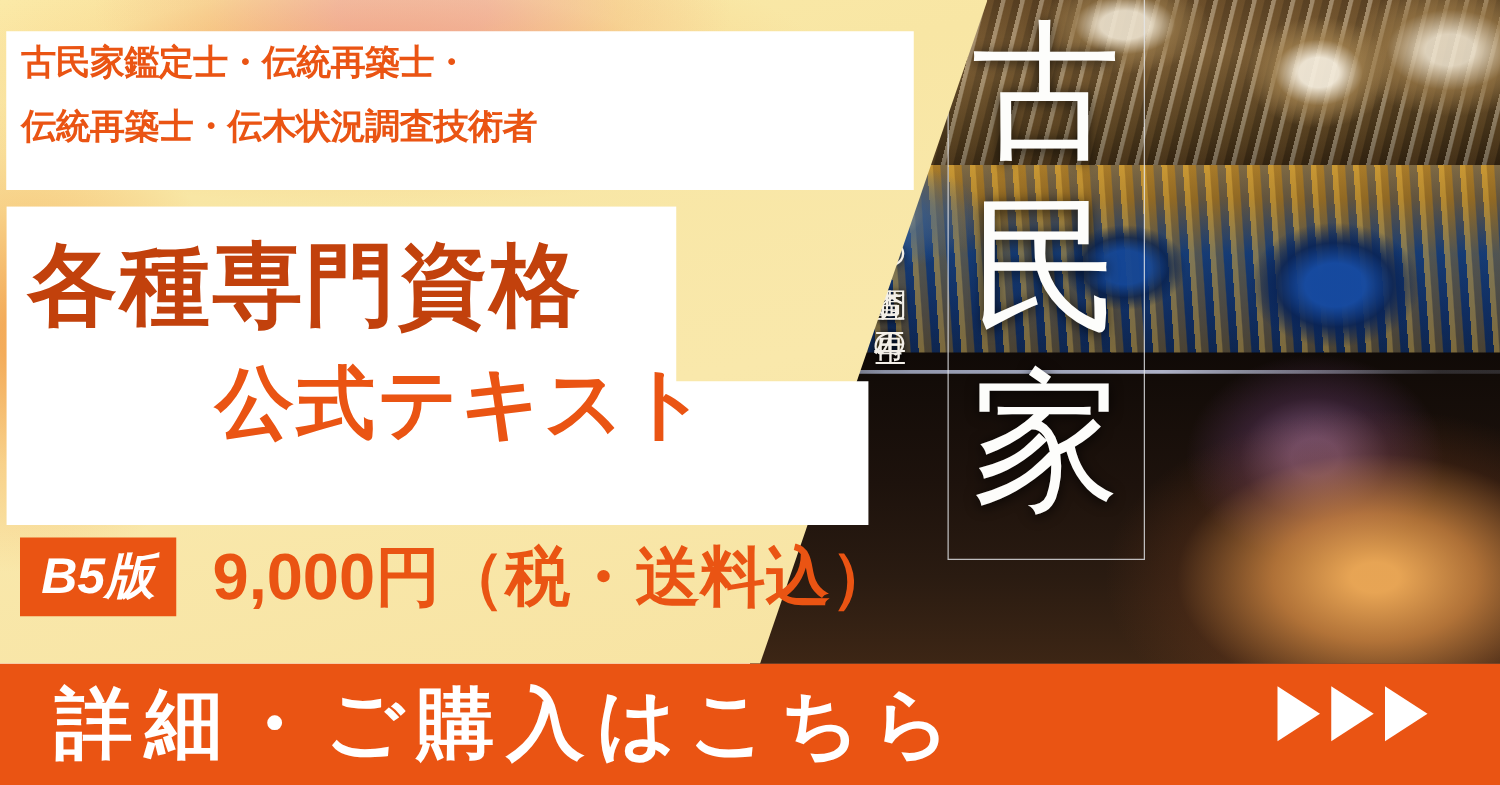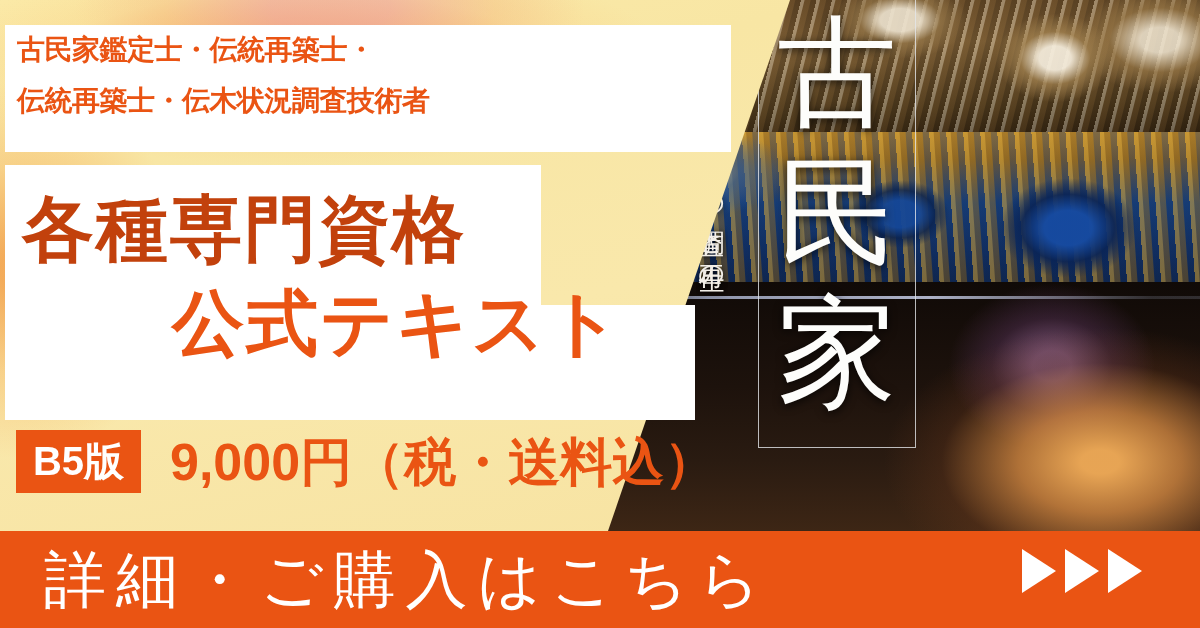--- a/index.html
+++ b/index.html
@@ -124,55 +124,56 @@
     position:absolute; left:22px; top:186px;
     color:#c2410c;
     font-size:72px; line-height:86px;
     font-weight:700;
     letter-spacing:2px;
     white-space:nowrap;
   }
   .head-l2 {
     position:absolute; left:172px; top:280px;
     color:#ea5413;
-    font-size:72px; line-height:86px;
+    font-size:63px; line-height:86px;
     font-weight:700;
     letter-spacing:2px;
     white-space:nowrap;
   }
 
   
   .badge-b5 {
     position:absolute; left:16px; top:430px;
     width:125px; height:63px;
     background:#ea5413;
     color:#ffffff;
     font-size:40px; font-weight:700;
     line-height:63px; text-align:center;
     letter-spacing:0;
+    font-style:italic;
   }
   .price {
     position:absolute; left:170px; top:432px;
     color:#ea5413;
     font-size:52px; line-height:60px;
     font-weight:700;
     letter-spacing:0;
     white-space:nowrap;
   }
 
   
   .cta {
     position:absolute; left:0; top:531px; width:1200px; height:97px;
     background:#ea5413;
   }
   .cta-label {
     position:absolute; left:44px; top:13px;
     color:#ffffff;
     font-size:62px; line-height:72px;
-    font-weight:400;
+    font-weight:700;
     letter-spacing:10px;
     white-space:nowrap;
   }
   .cta-arrows {
     position:absolute; left:1022px; top:549px;
     display:flex; gap:9px; align-items:center;
   }
   .arrow {
     width:0; height:0;
     border-left:34px solid #ffffff;

